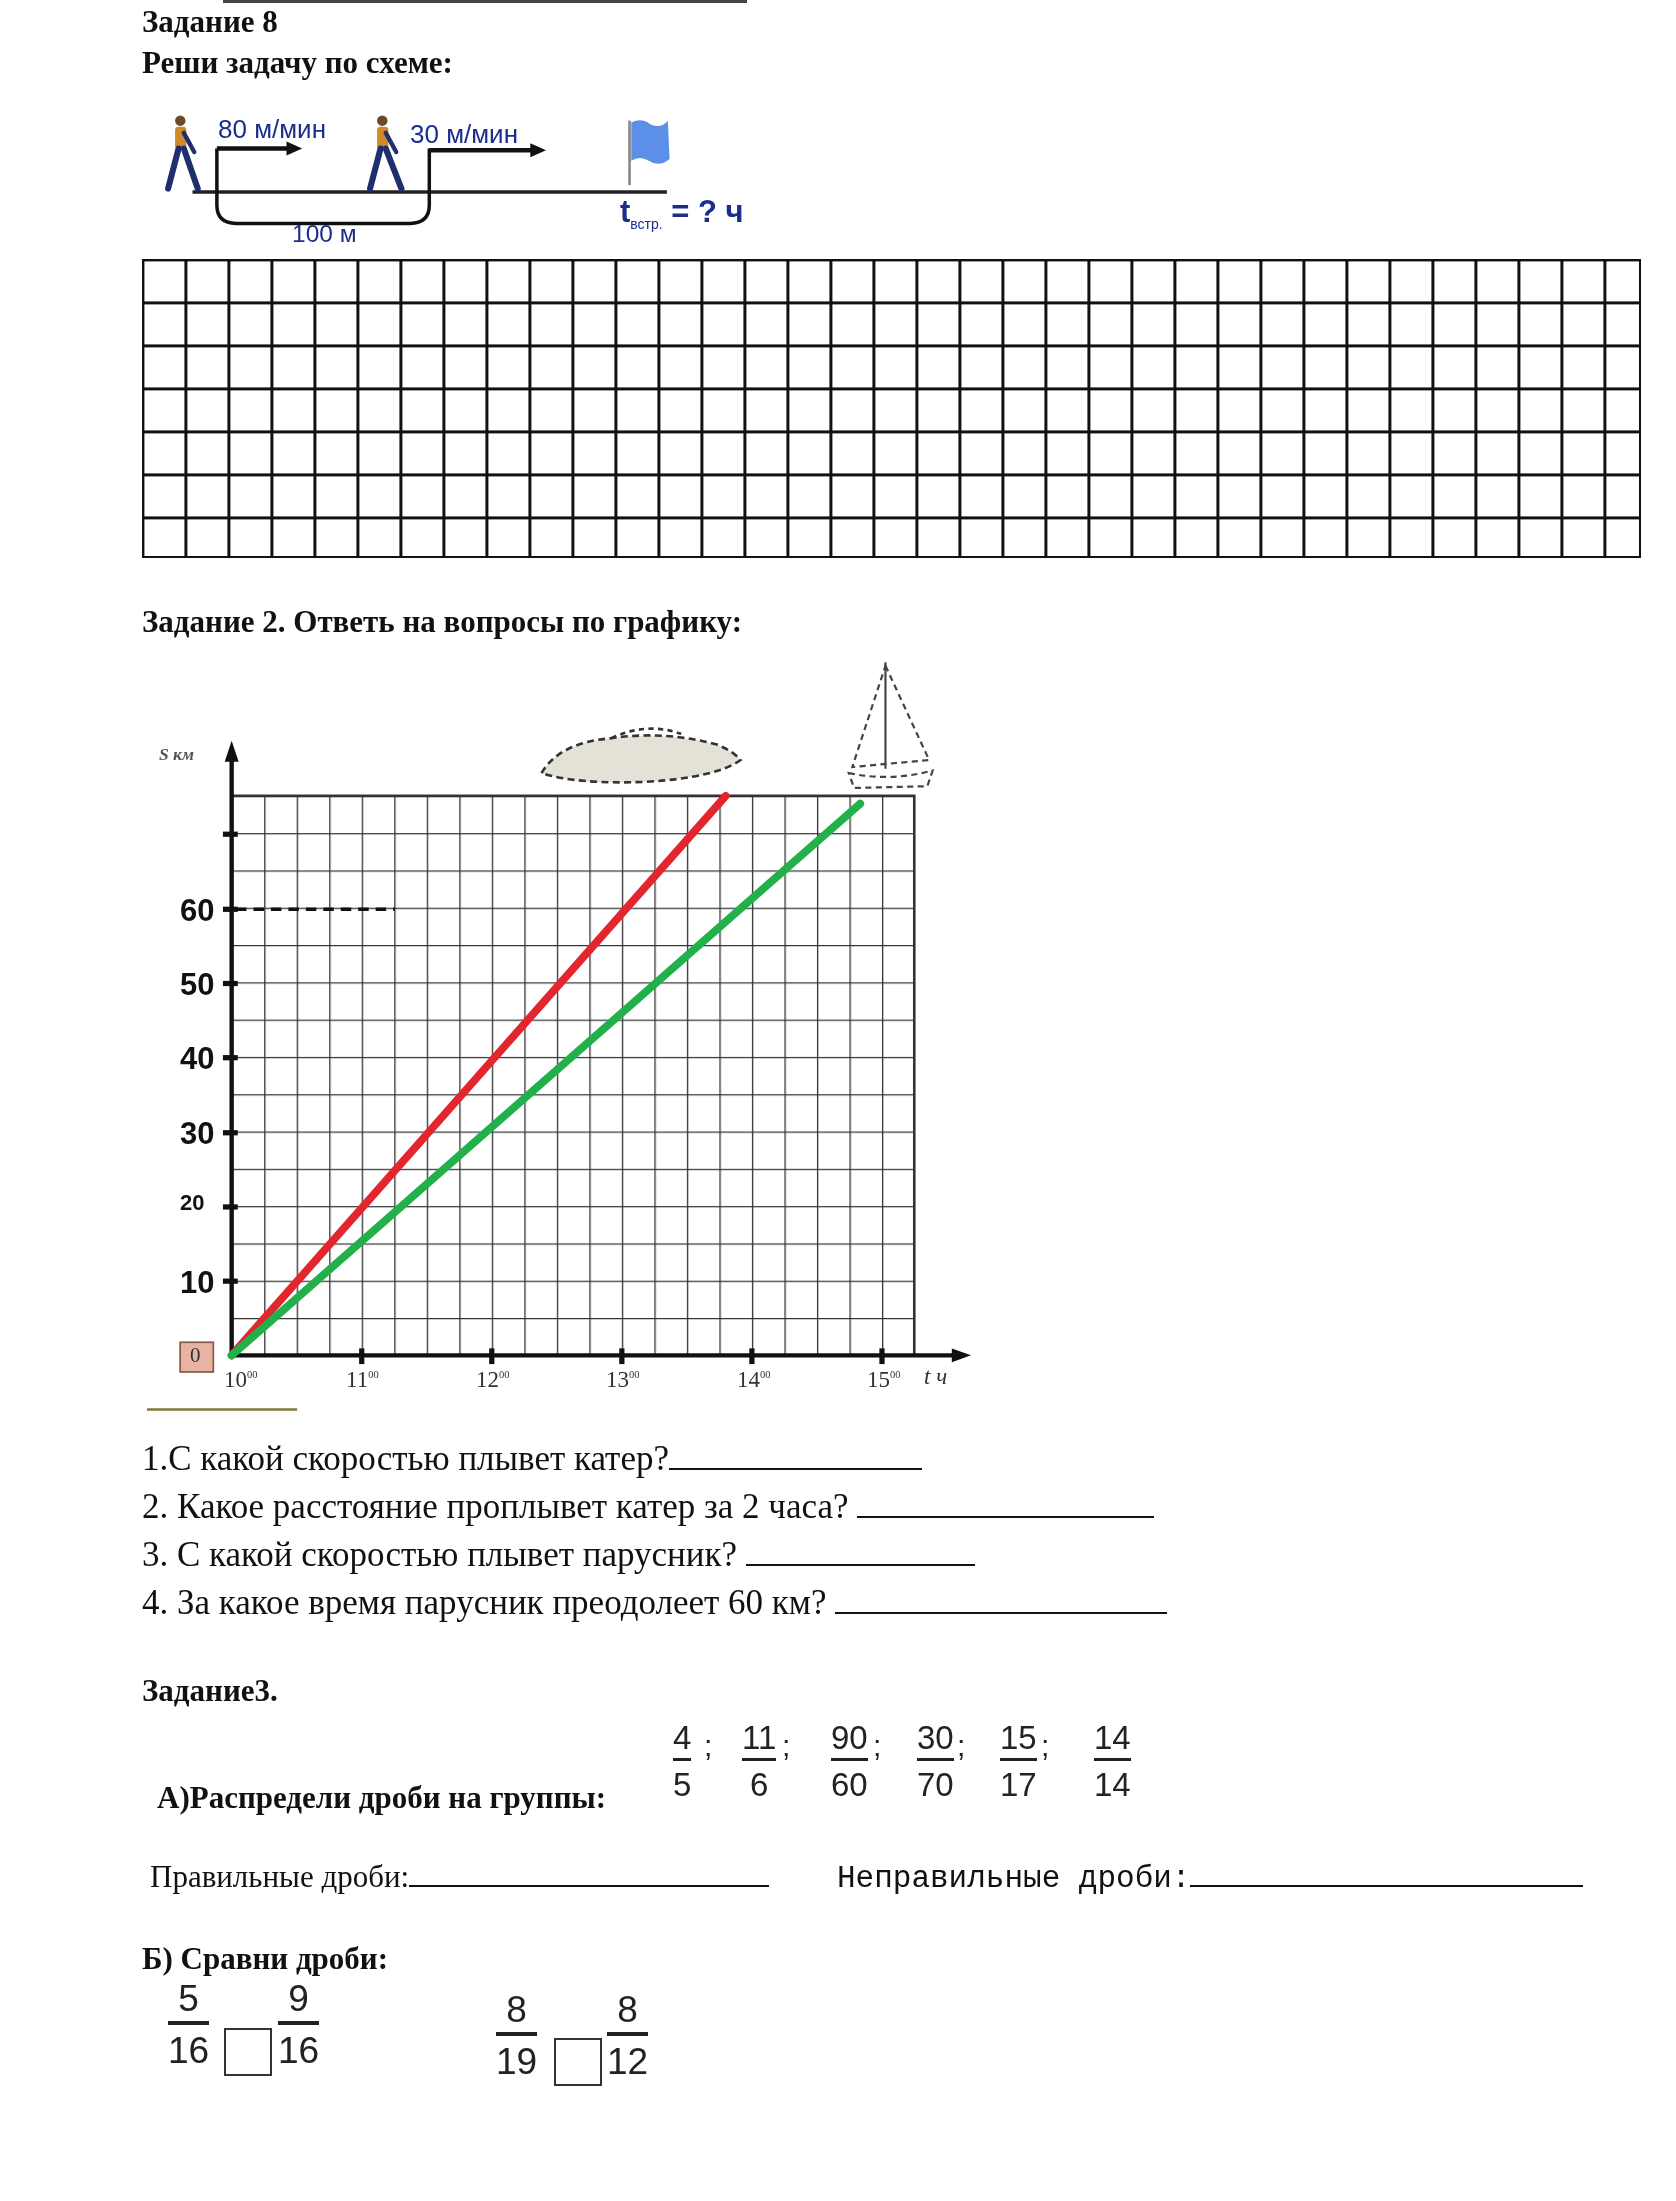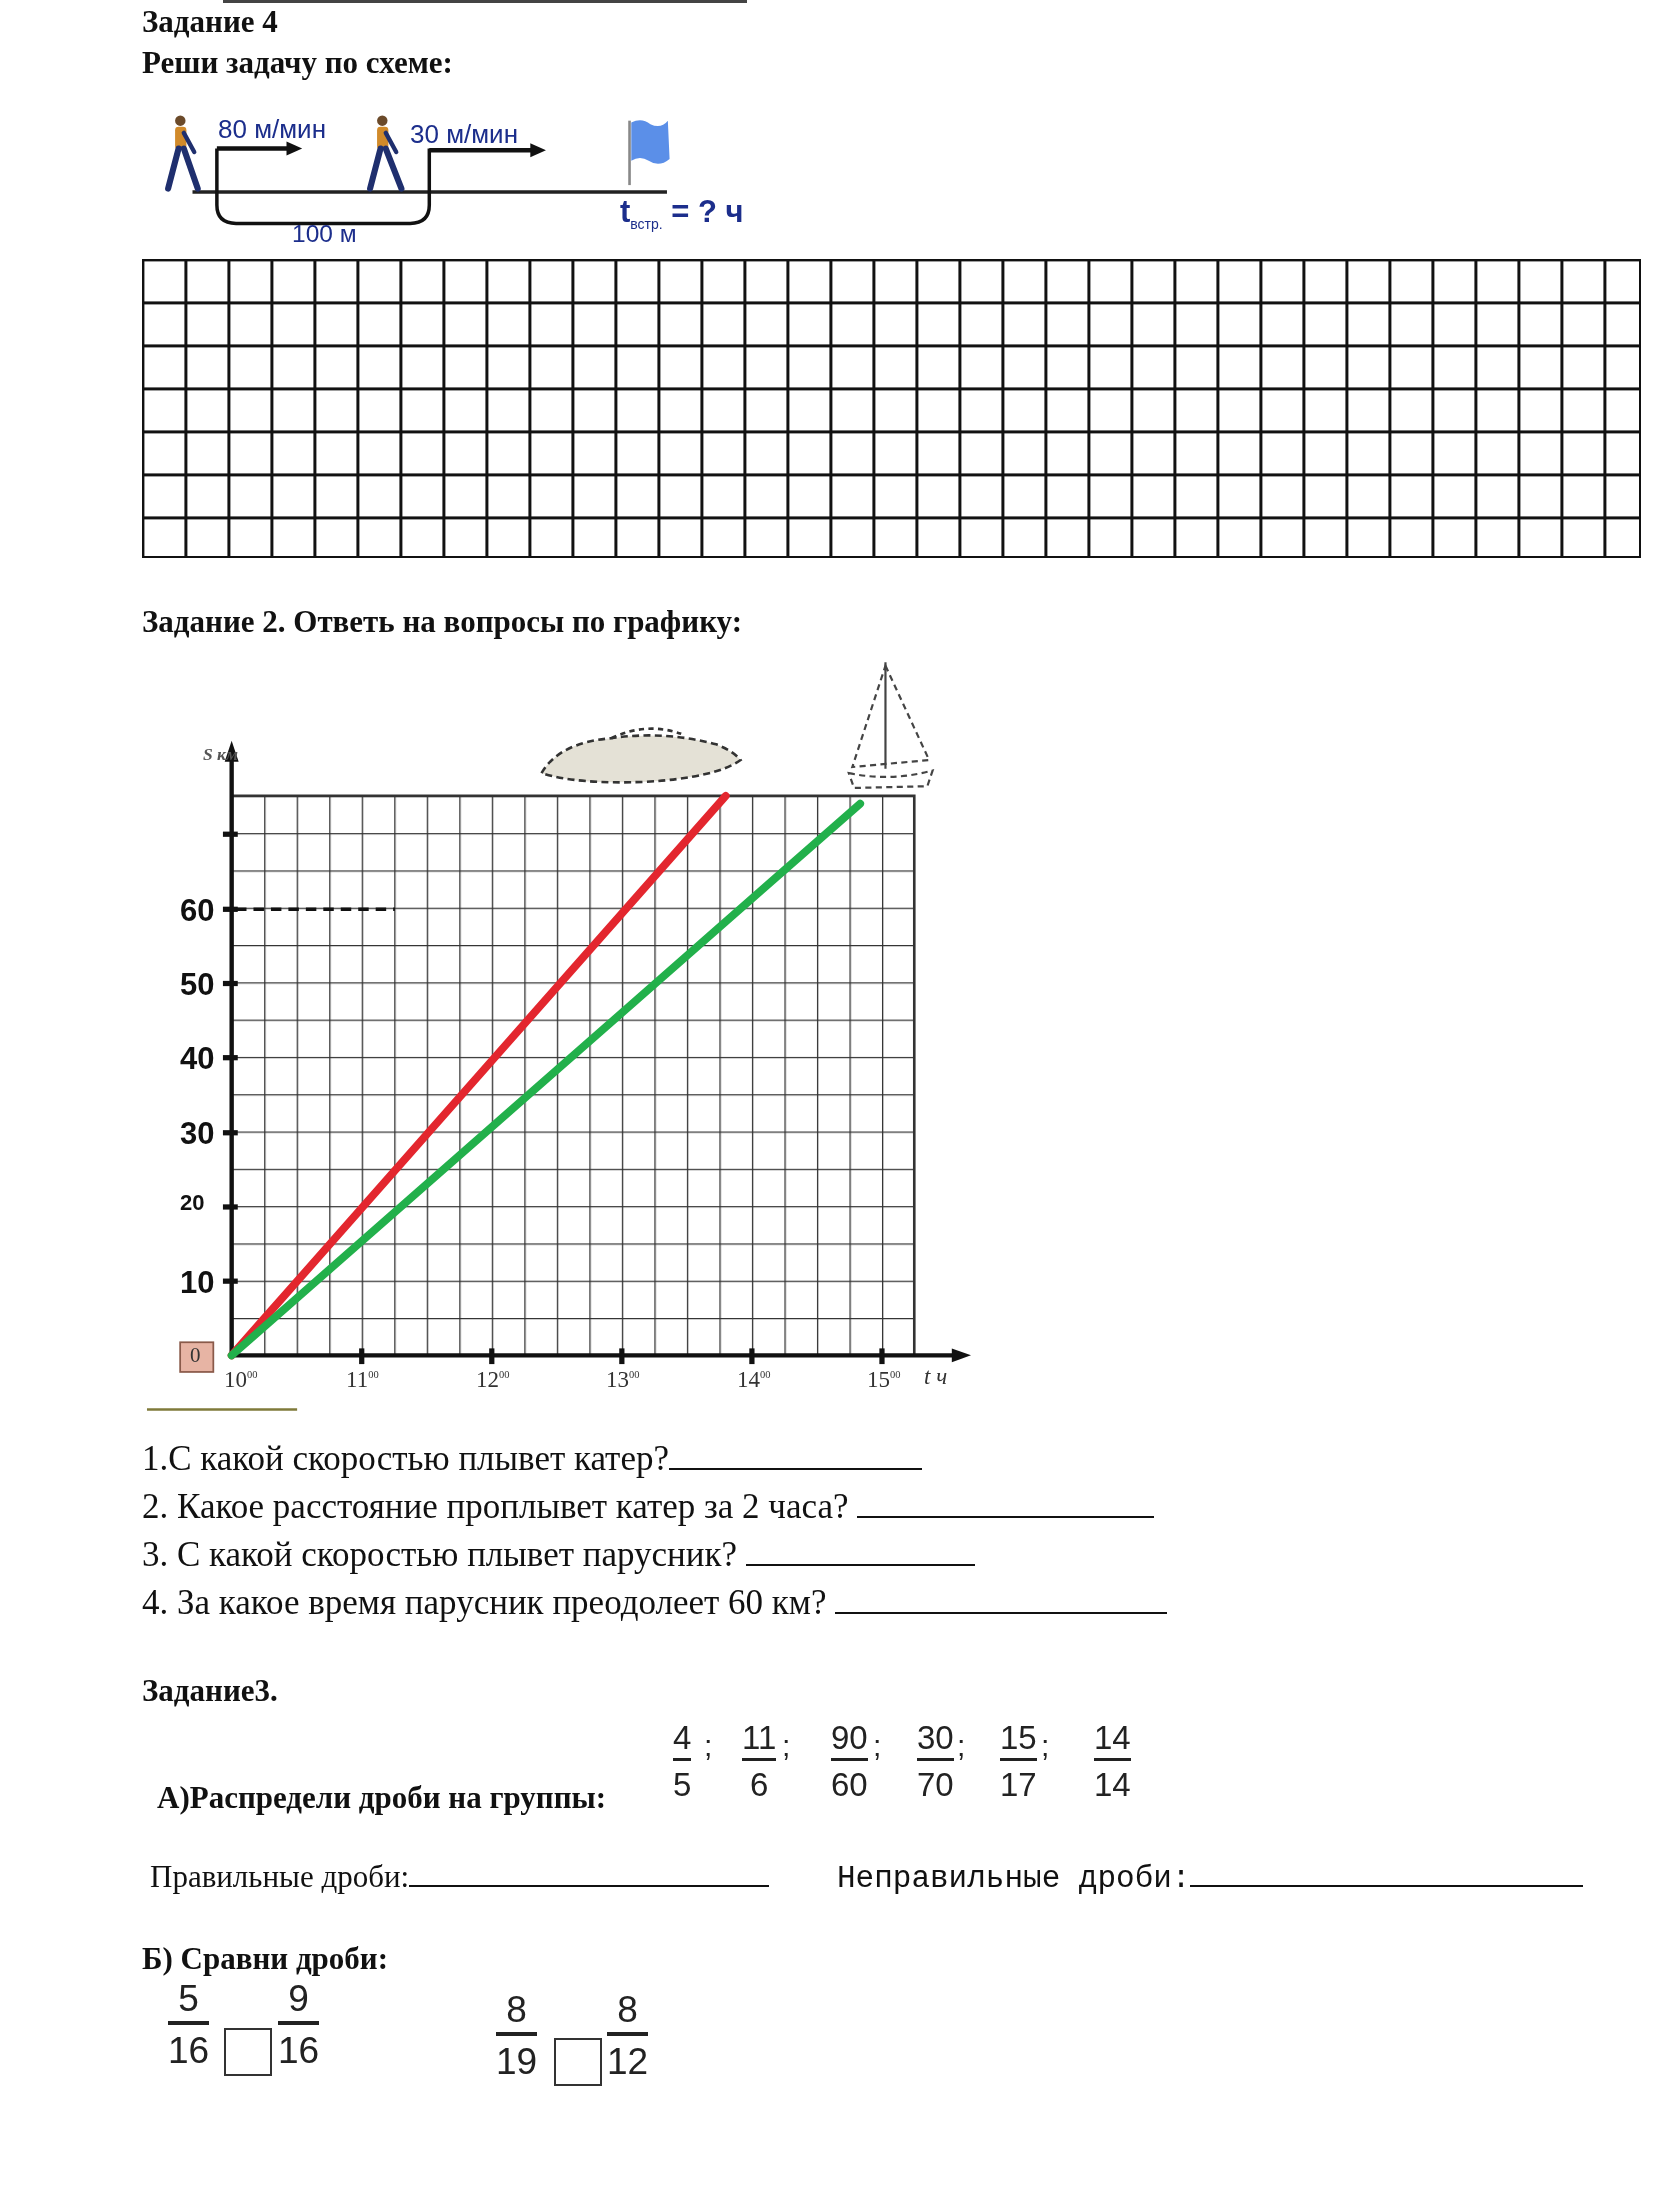--- a/index.html
+++ b/index.html
@@ -17,21 +17,21 @@
   .frac .den { padding-top:7px; }
   .sep { position:absolute; font-family:"Liberation Sans", sans-serif; font-size:30px; color:#222; }
   .cmpbox { position:absolute; width:44px; height:44px; border:2.6px solid #333; background:#fff; }
   .blue { color:#1c2e8c; }
 </style>
 </head>
 <body>
 
 <div class="abs" style="left:223px; top:0; width:524px; height:2.6px; background:#444;"></div>
 
-<div class="abs h-bold" style="left:142px; top:3.5px;">Задание 4</div>
+<div class="abs h-bold" style="left:142px; top:3.5px;">Задание 8</div>
 <div class="abs h-bold" style="left:142px; top:45px;">Реши задачу по схеме:</div>
 
 <div class="abs" style="left:148px; top:105px; width:681px; height:148px;">
   <svg width="681" height="148" viewBox="0 0 780 170">
 
     <line x1="50" y1="100" x2="595" y2="100" stroke="#222" stroke-width="4"></line>
 
     <g transform="translate(18,12)">
       <circle cx="18" cy="6" r="6" fill="#6b4a2a"></circle>
       <rect x="12" y="13" width="13" height="26" rx="4" fill="#d18a2a"></rect>
@@ -129,21 +129,21 @@
       <path d="M700 845 Q740 826 780 840" fill="none" stroke="#333" stroke-width="3" stroke-dasharray="6,5"></path>
     </g>
 
     <g fill="none" stroke="#444" stroke-width="2.5" stroke-dasharray="7,5">
       <line x1="1014" y1="758" x2="1014" y2="880" stroke-dasharray="none"></line>
       <path d="M1014 762 L1064 870 L976 878 Z"></path>
       <path d="M972 885 Q1020 895 1068 882 L1062 900 L978 902 Z"></path>
     </g>
   </svg>
 
-  <div class="abs" style="left:19px; top:89px; font-size:17.5px; font-style:italic; font-weight:bold; color:#555;margin-left:44px;">S км</div>
+  <div class="abs" style="left:19px; top:89px; font-size:17.5px; font-style:italic; font-weight:bold; color:#555;">S км</div>
   <div class="abs" style="left:50px; top:688px; font-size:21px; color:#333;">0</div>
 
   <div class="abs sans" style="left:40px; top:610px; font-size:31px; font-weight:bold;">10</div>
   <div class="abs sans" style="left:40px; top:535px; font-size:22px; font-weight:bold;">20</div>
   <div class="abs sans" style="left:40px; top:461px; font-size:31px; font-weight:bold;">30</div>
   <div class="abs sans" style="left:40px; top:386px; font-size:31px; font-weight:bold;">40</div>
   <div class="abs sans" style="left:40px; top:312px; font-size:31px; font-weight:bold;">50</div>
   <div class="abs sans" style="left:40px; top:238px; font-size:31px; font-weight:bold;">60</div>
 
   <div class="abs" style="left:84px; top:712px; font-size:23px; color:#333;">

